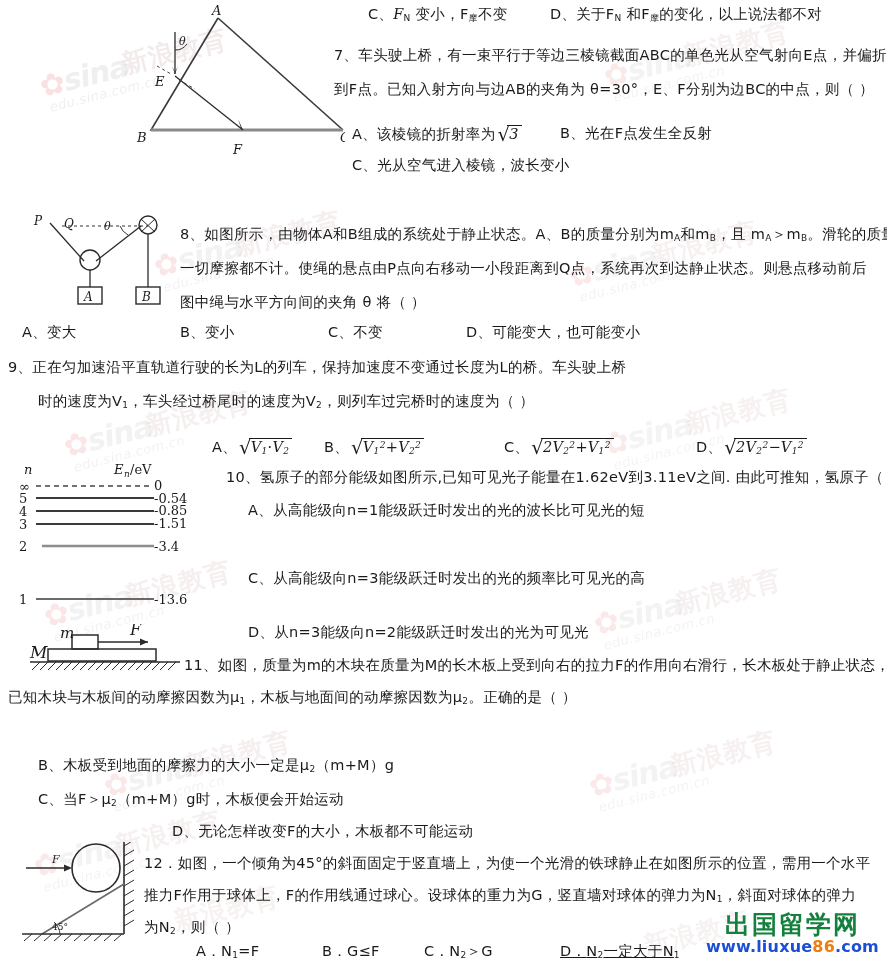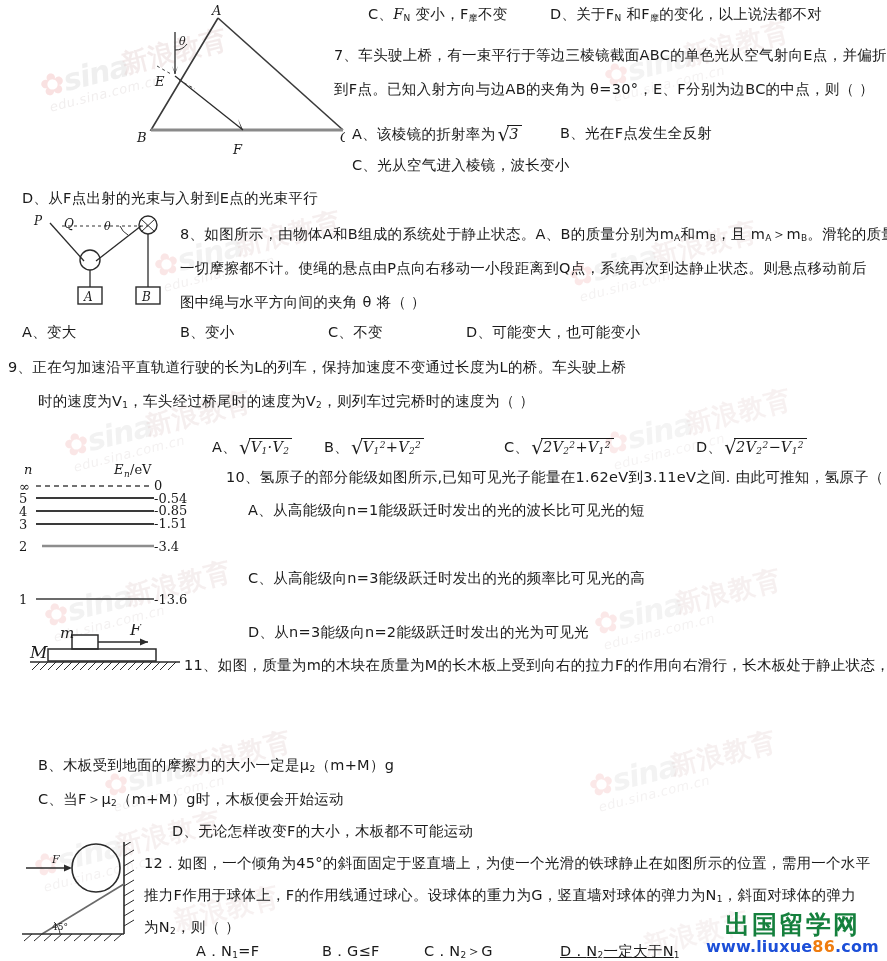--- a/index.html
+++ b/index.html
@@ -207,23 +207,20 @@
     <span>到F点。已知入射方向与边AB的夹角为  θ=30°，E、F分别为边BC的中点，则（        ）</span>
   </div>
   <div class="t" style="left:352px; top:125px;">
     <span>A、</span><span>该棱镜的折射率为</span><span class="rad"><span class="sign">√</span><span class="body">3</span></span>
   </div>
   <div class="t" style="left:560px; top:126px;">
     <span>B、</span><span>光在F点发生全反射</span>
   </div>
   <div class="t" style="left:352px; top:158px;">
     <span>C、</span><span>光从空气进入棱镜，波长变小</span>
-  </div>
-  <div class="t" style="left:22px; top:191px;">
-    <span>D、</span><span>从F点出射的光束与入射到E点的光束平行</span>
   </div>
 
   <div class="fig" style="left:8px; top:214px;">
     <svg width="168" height="105" viewBox="0 0 168 105">
 
       <path d="M54 12 L140 12" stroke="#333" stroke-width="1.2" stroke-dasharray="3 3" fill="none"></path>
 
       <path d="M42 9 L76 47" stroke="#2b2b2b" stroke-width="1.3" fill="none"></path>
 
       <path d="M88 47 L133 12" stroke="#2b2b2b" stroke-width="1.3" fill="none"></path>
@@ -374,20 +371,23 @@
 
       <text x="40" y="14" font-size="15" font-family="DejaVu Serif, serif" font-style="italic" fill="#1a1a1a">m</text>
       <text x="10" y="34" font-size="17" font-family="DejaVu Serif, serif" font-style="italic" fill="#1a1a1a">M</text>
       <text x="110" y="11" font-size="16" font-family="DejaVu Serif, serif" font-style="italic" fill="#1a1a1a">F</text>
     </svg>
   </div>
 
   <div class="t" style="left:184px; top:658px;">
     <span>11、</span><span>如图，质量为m的木块在质量为M的长木板上受到向右的拉力F的作用向右滑行，长木板处于静止状态，</span>
   </div>
+  <div class="t" style="left:8px; top:690px;">
+    <span>已知木块与木板间的动摩擦因数为μ</span><sub>1</sub><span>，木板与地面间的动摩擦因数为μ</span><sub>2</sub><span>。正确的是（      ）</span>
+  </div>
   <div class="t" style="left:38px; top:758px;">
     <span>B、</span><span>木板受到地面的摩擦力的大小一定是μ</span><sub>2</sub><span>（m+M）g</span>
   </div>
   <div class="t" style="left:38px; top:792px;">
     <span>C、</span><span>当F＞μ</span><sub>2</sub><span>（m+M）g时，木板便会开始运动</span>
   </div>
   <div class="t" style="left:172px; top:824px;">
     <span>D、</span><span>无论怎样改变F的大小，木板都不可能运动</span>
   </div>
 

